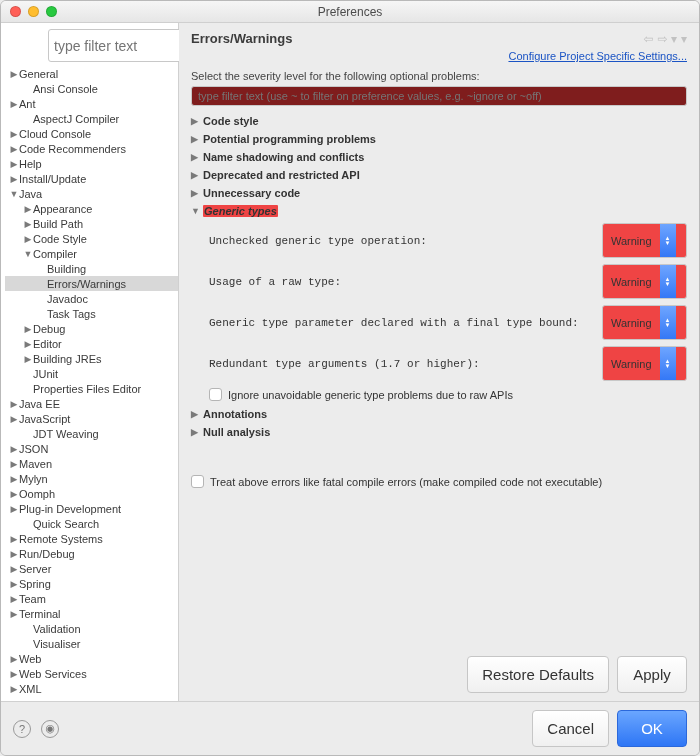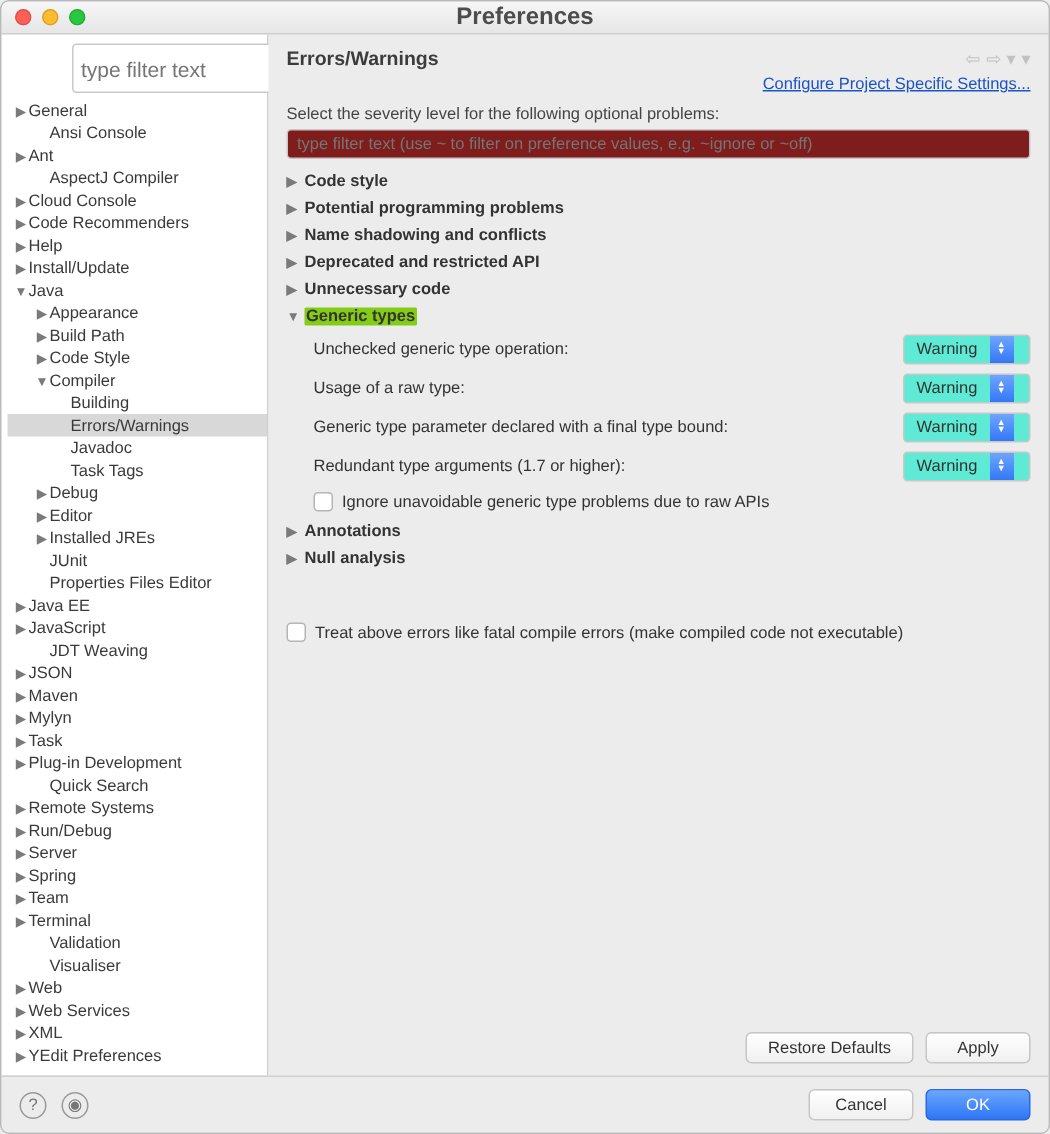--- a/index.html
+++ b/index.html
@@ -2,56 +2,56 @@
 <html><head>
 <meta charset="utf-8">
 <style>
   * { box-sizing: border-box; }
   html, body { margin:0; padding:0; font-family: -apple-system, "Helvetica Neue", Arial, sans-serif; font-size:11px; color:#333; background:#ececec; }
   .window { width:700px; height:756px; display:flex; flex-direction:column; background:#ececec; border:1px solid #b9b9b9; border-radius:6px; overflow:hidden; }
   .titlebar { height:22px; background:linear-gradient(#f6f6f6,#e6e6e6); border-bottom:1px solid #cfcfcf; display:flex; align-items:center; position:relative; }
   .traffic { display:flex; gap:7px; position:absolute; left:9px; top:5px; }
   .dot { width:11px; height:11px; border-radius:50%; border:0.5px solid rgba(0,0,0,0.15);}
   .dot.red{background:#ff5f57;} .dot.yellow{background:#ffbd2e;} .dot.green{background:#28c940;}
-  .title { margin:0 auto; color:#4c4c4c; font-size:16px;font-weight:bold; }
+  .title { margin:0 auto; color:#4c4c4c; font-size:12px; }
   .body { flex:1; display:flex; min-height:0; }
   .sidebar { width:178px; background:#fff; border-right:1px solid #d0d0d0; display:flex; flex-direction:column; padding:6px 0 4px 0; }
   .filter { margin:0 6px 4px 6px; }
   .filter input { width:100%; height:33px; border:1px solid #c8c8c8; border-radius:3px; padding:2px 5px; font-size:14px; color:#999;margin-left:41px; }
   .tree { flex:1; overflow:auto; padding-left:4px; }
   .node { display:flex; align-items:center; height:15px; padding:0 4px; white-space:nowrap; color:#3a3a3a; cursor:default; }
   .node .tw { width:10px; display:inline-block; text-align:center; color:#7a7a7a; font-size:9px; }
   .node.sel { background:#d8d8d8; }
   .lvl0{padding-left:4px;} .lvl1{padding-left:18px;} .lvl2{padding-left:32px;}
   .main { flex:1; display:flex; flex-direction:column; background:#ececec; min-width:0;}
   .mainhead { padding:8px 12px 0 12px; display:flex; align-items:center; }
   .mainhead h2 { font-size:13px; font-weight:bold; margin:0; flex:1; color:#3c3c3c;}
   .navicons { display:flex; gap:4px; color:#c2c2c2; font-size:12px; align-items:center;}
   .linkrow { text-align:right; padding:4px 12px 8px 12px; }
   .linkrow a { color:#1b54c4; text-decoration:underline; font-size:11px;margin-top:12px; }
   .content { flex:1; padding:0 12px 6px 12px; overflow:auto; }
   .desc { color:#444; margin-bottom:4px;}
   .filter2 { width:100%; height:20px; border:1px solid #c8c8c8; border-radius:3px; padding:2px 6px; font-size:11px; color:#aaa; background:#7f1d1d; margin-bottom:6px;}
   .section { display:flex; align-items:center; font-weight:bold; color:#333; padding:3px 0; font-size:11px; cursor:default;}
   .section .tw { color:#7a7a7a; width:12px; font-size:9px; display:inline-block; }
-  .section .lbl.highlight { background:#84cc16; border-radius:1px; padding:0 1px;}
+  .section .lbl.highlight { background:#ef4444; border-radius:1px; padding:0 1px;font-style:italic;}
   .setting-row { display:flex; align-items:center; padding:3px 0 3px 18px; }
-  .setting-row .slabel { flex:1; color:#333;}
-  .select { display:inline-flex; align-items:center; height:20px; background:#5eead4; border:1px solid #c8c8c8; border-radius:3px; overflow:hidden; font-size:11px; min-width:85px;}
+  .setting-row .slabel { flex:1; color:#333;font-family:Liberation Mono, monospace;}
+  .select { display:inline-flex; align-items:center; height:35px; background:#ef4444; border:1px solid #c8c8c8; border-radius:3px; overflow:hidden; font-size:11px; min-width:85px;}
   .select span { padding:0 8px; }
   .select .sbtn { width:16px; height:100%; background:linear-gradient(#6ea5ff,#3478f6); color:#fff; display:flex; flex-direction:column; align-items:center; justify-content:center; font-size:6px; line-height:5px; }
   .cb-row { display:flex; align-items:center; padding:4px 0 4px 18px; gap:6px;}
   .cb { width:13px; height:13px; border:1px solid #b5b5b5; border-radius:3px; background:#fff; flex-shrink:0;}
   .cb-row.top { padding-left:0;}
   .sep { height:30px;}
   .bottom-actions { display:flex; justify-content:flex-end; gap:8px; padding:6px 12px 8px 12px;}
   .footer { border-top:1px solid #d0d0d0; padding:8px 12px; display:flex; align-items:center; background:#ececec;}
   .footer-left { display:flex; gap:10px; align-items:center;}
   .footer-right { margin-left:auto; display:flex; gap:8px;}
-  .btn { height:21px; background:linear-gradient(#ffffff,#f0f0f0); border:1px solid #c6c6c6; border-radius:4px; padding:0 14px; font-size:11px; color:#333; display:inline-flex; align-items:center; justify-content:center; min-width:70px; cursor:default;}
+  .btn { height:37px; background:linear-gradient(#ffffff,#f0f0f0); border:1px solid #c6c6c6; border-radius:4px; padding:0 14px; font-size:15px; color:#333; display:inline-flex; align-items:center; justify-content:center; min-width:70px; cursor:default;}
   .btn.primary { background:linear-gradient(#6aa6ff,#2e76f5); border-color:#2b68db; color:#fff;}
   .circle-icon { width:18px; height:18px; border:1.2px solid #999; border-radius:50%; display:flex; align-items:center; justify-content:center; color:#777; font-size:11px;}
 </style>
 </head>
 <body>
 <div class="window">
   <div class="titlebar">
     <div class="traffic">
       <div class="dot red"></div>
       <div class="dot yellow"></div>
@@ -137,21 +137,21 @@
           <div class="node lvl1">
             <span class="tw">▶</span>
             <span>Debug</span>
           </div>
           <div class="node lvl1">
             <span class="tw">▶</span>
             <span>Editor</span>
           </div>
           <div class="node lvl1">
             <span class="tw">▶</span>
-            <span>Installed JREs</span>
+            <span>Building JREs</span>
           </div>
           <div class="node lvl1">
             <span class="tw"></span>
             <span>JUnit</span>
           </div>
           <div class="node lvl1">
             <span class="tw"></span>
             <span>Properties Files Editor</span>
           </div>
           <div class="node lvl0">
@@ -173,21 +173,21 @@
           <div class="node lvl0">
             <span class="tw">▶</span>
             <span>Maven</span>
           </div>
           <div class="node lvl0">
             <span class="tw">▶</span>
             <span>Mylyn</span>
           </div>
           <div class="node lvl0">
             <span class="tw">▶</span>
-            <span>Task</span>
+            <span>Oomph</span>
           </div>
           <div class="node lvl0">
             <span class="tw">▶</span>
             <span>Plug-in Development</span>
           </div>
           <div class="node lvl1">
             <span class="tw"></span>
             <span>Quick Search</span>
           </div>
           <div class="node lvl0">

